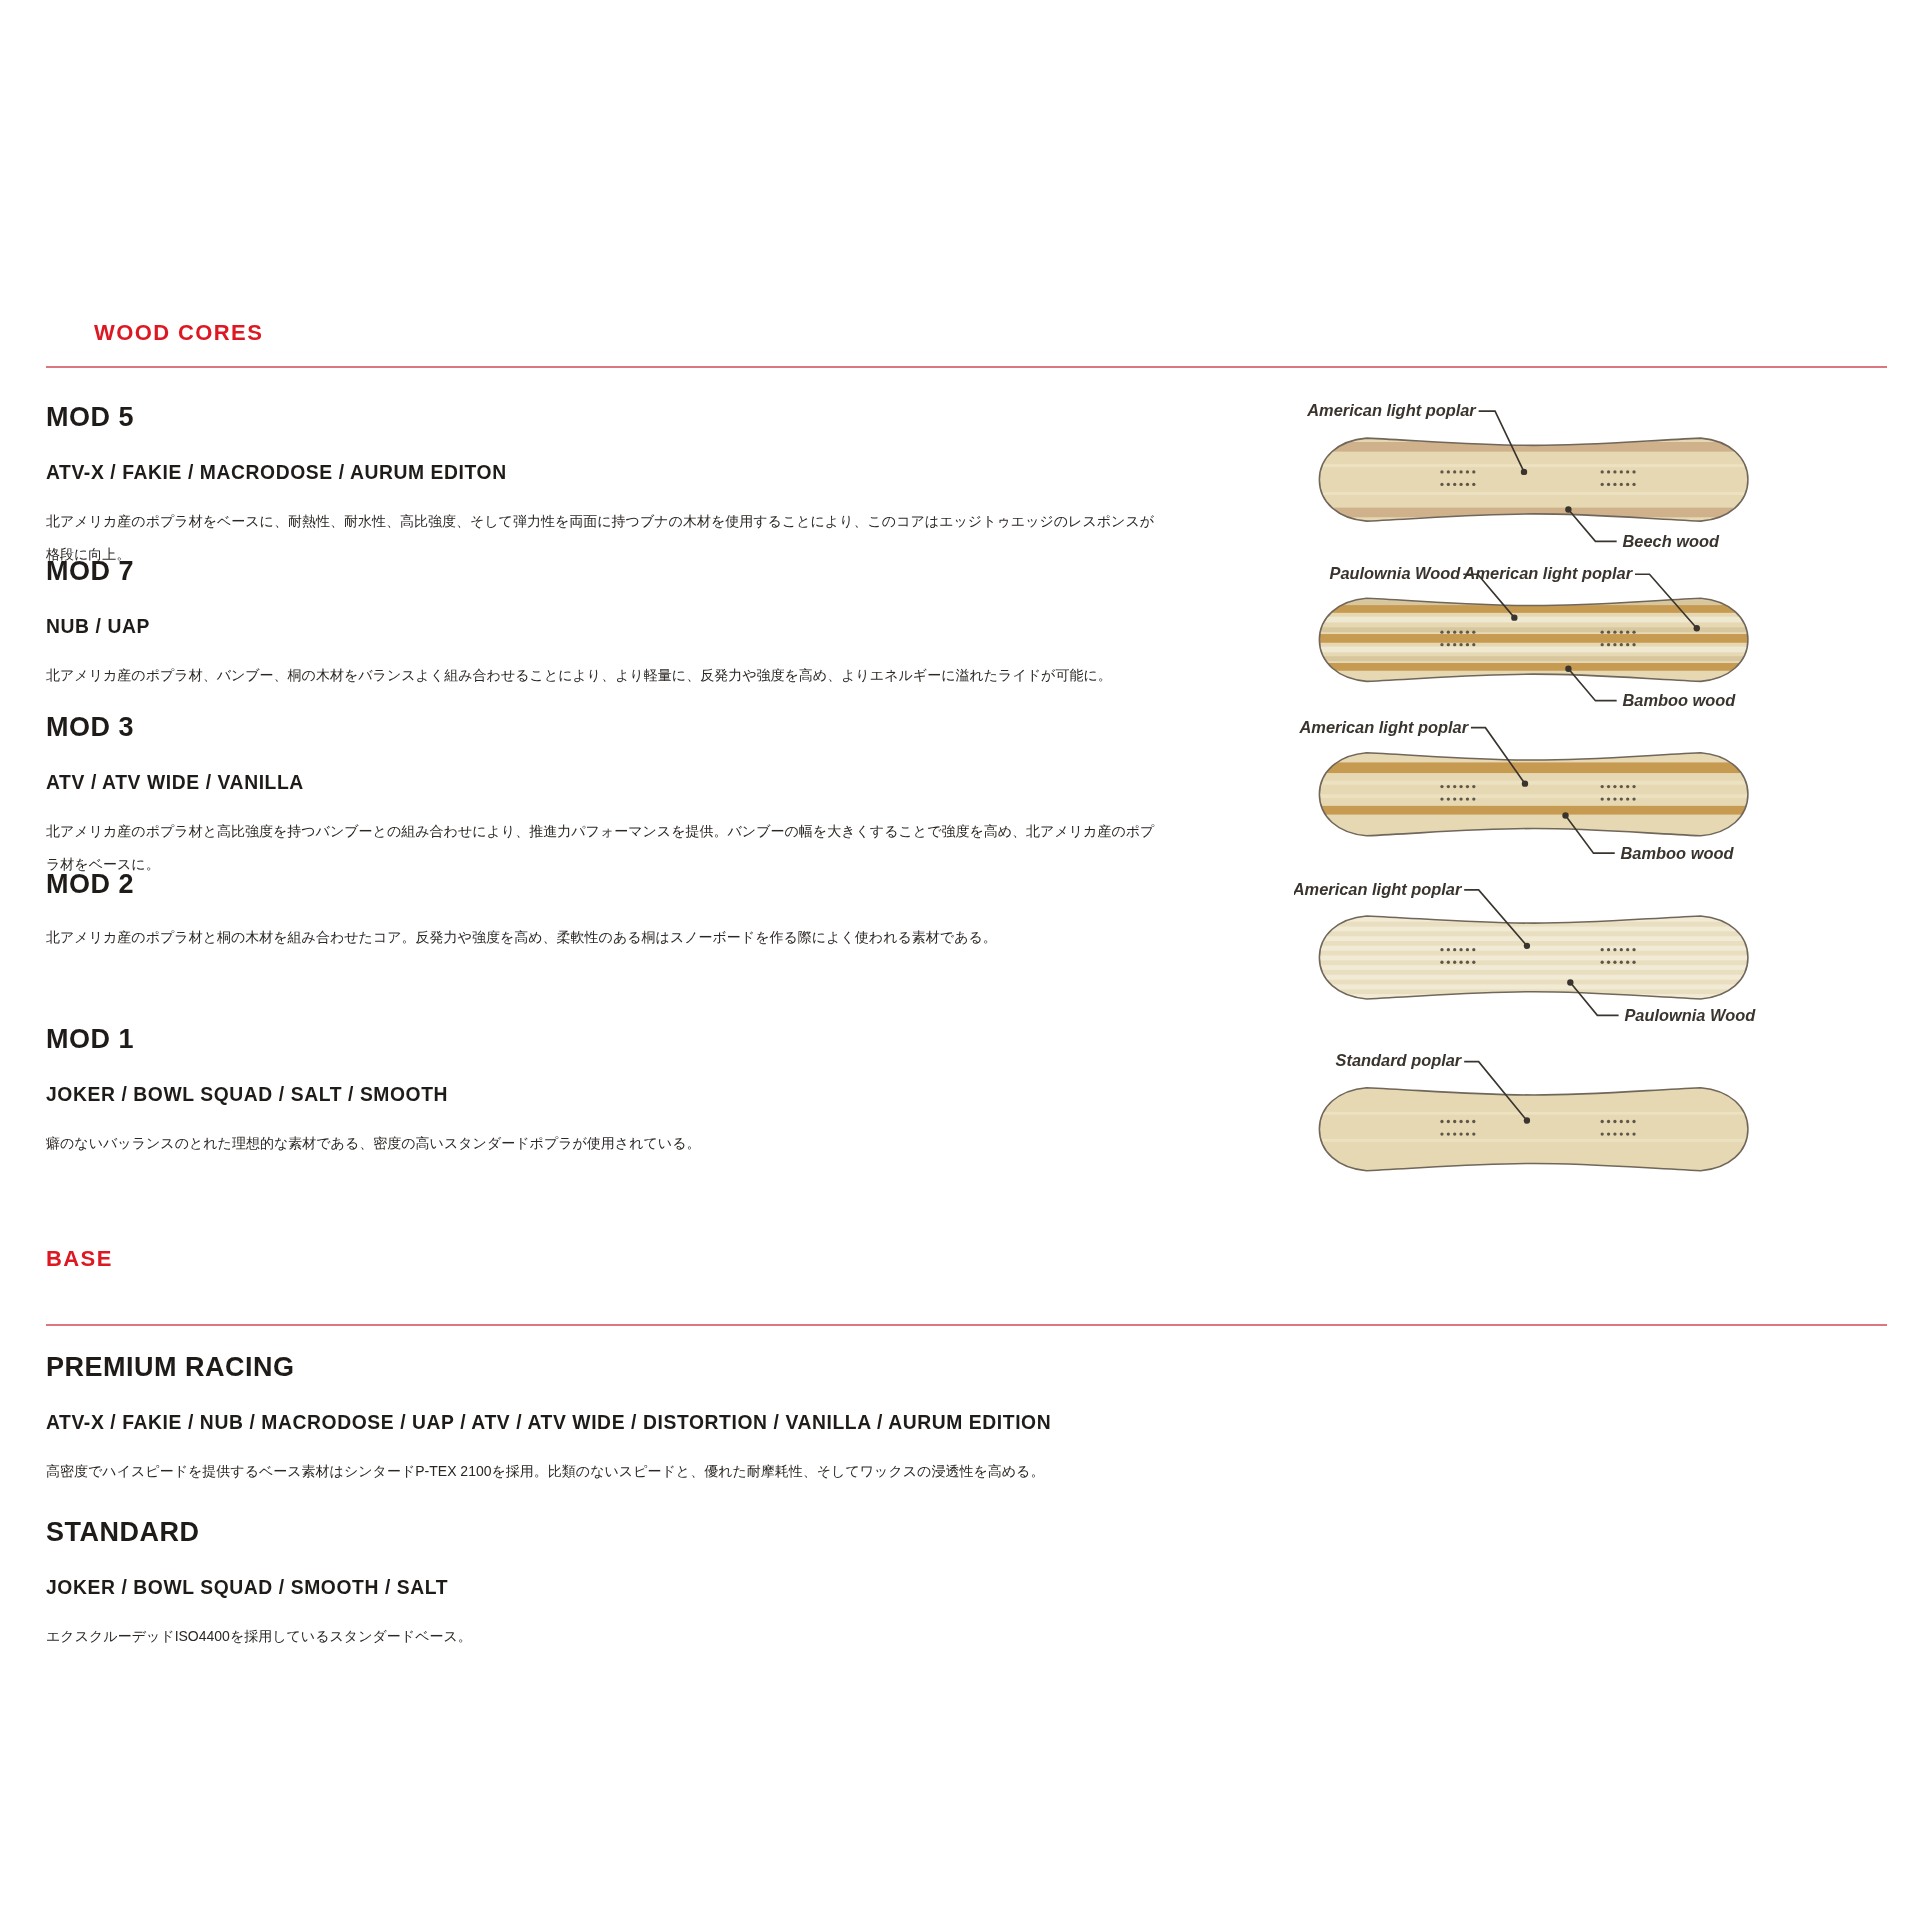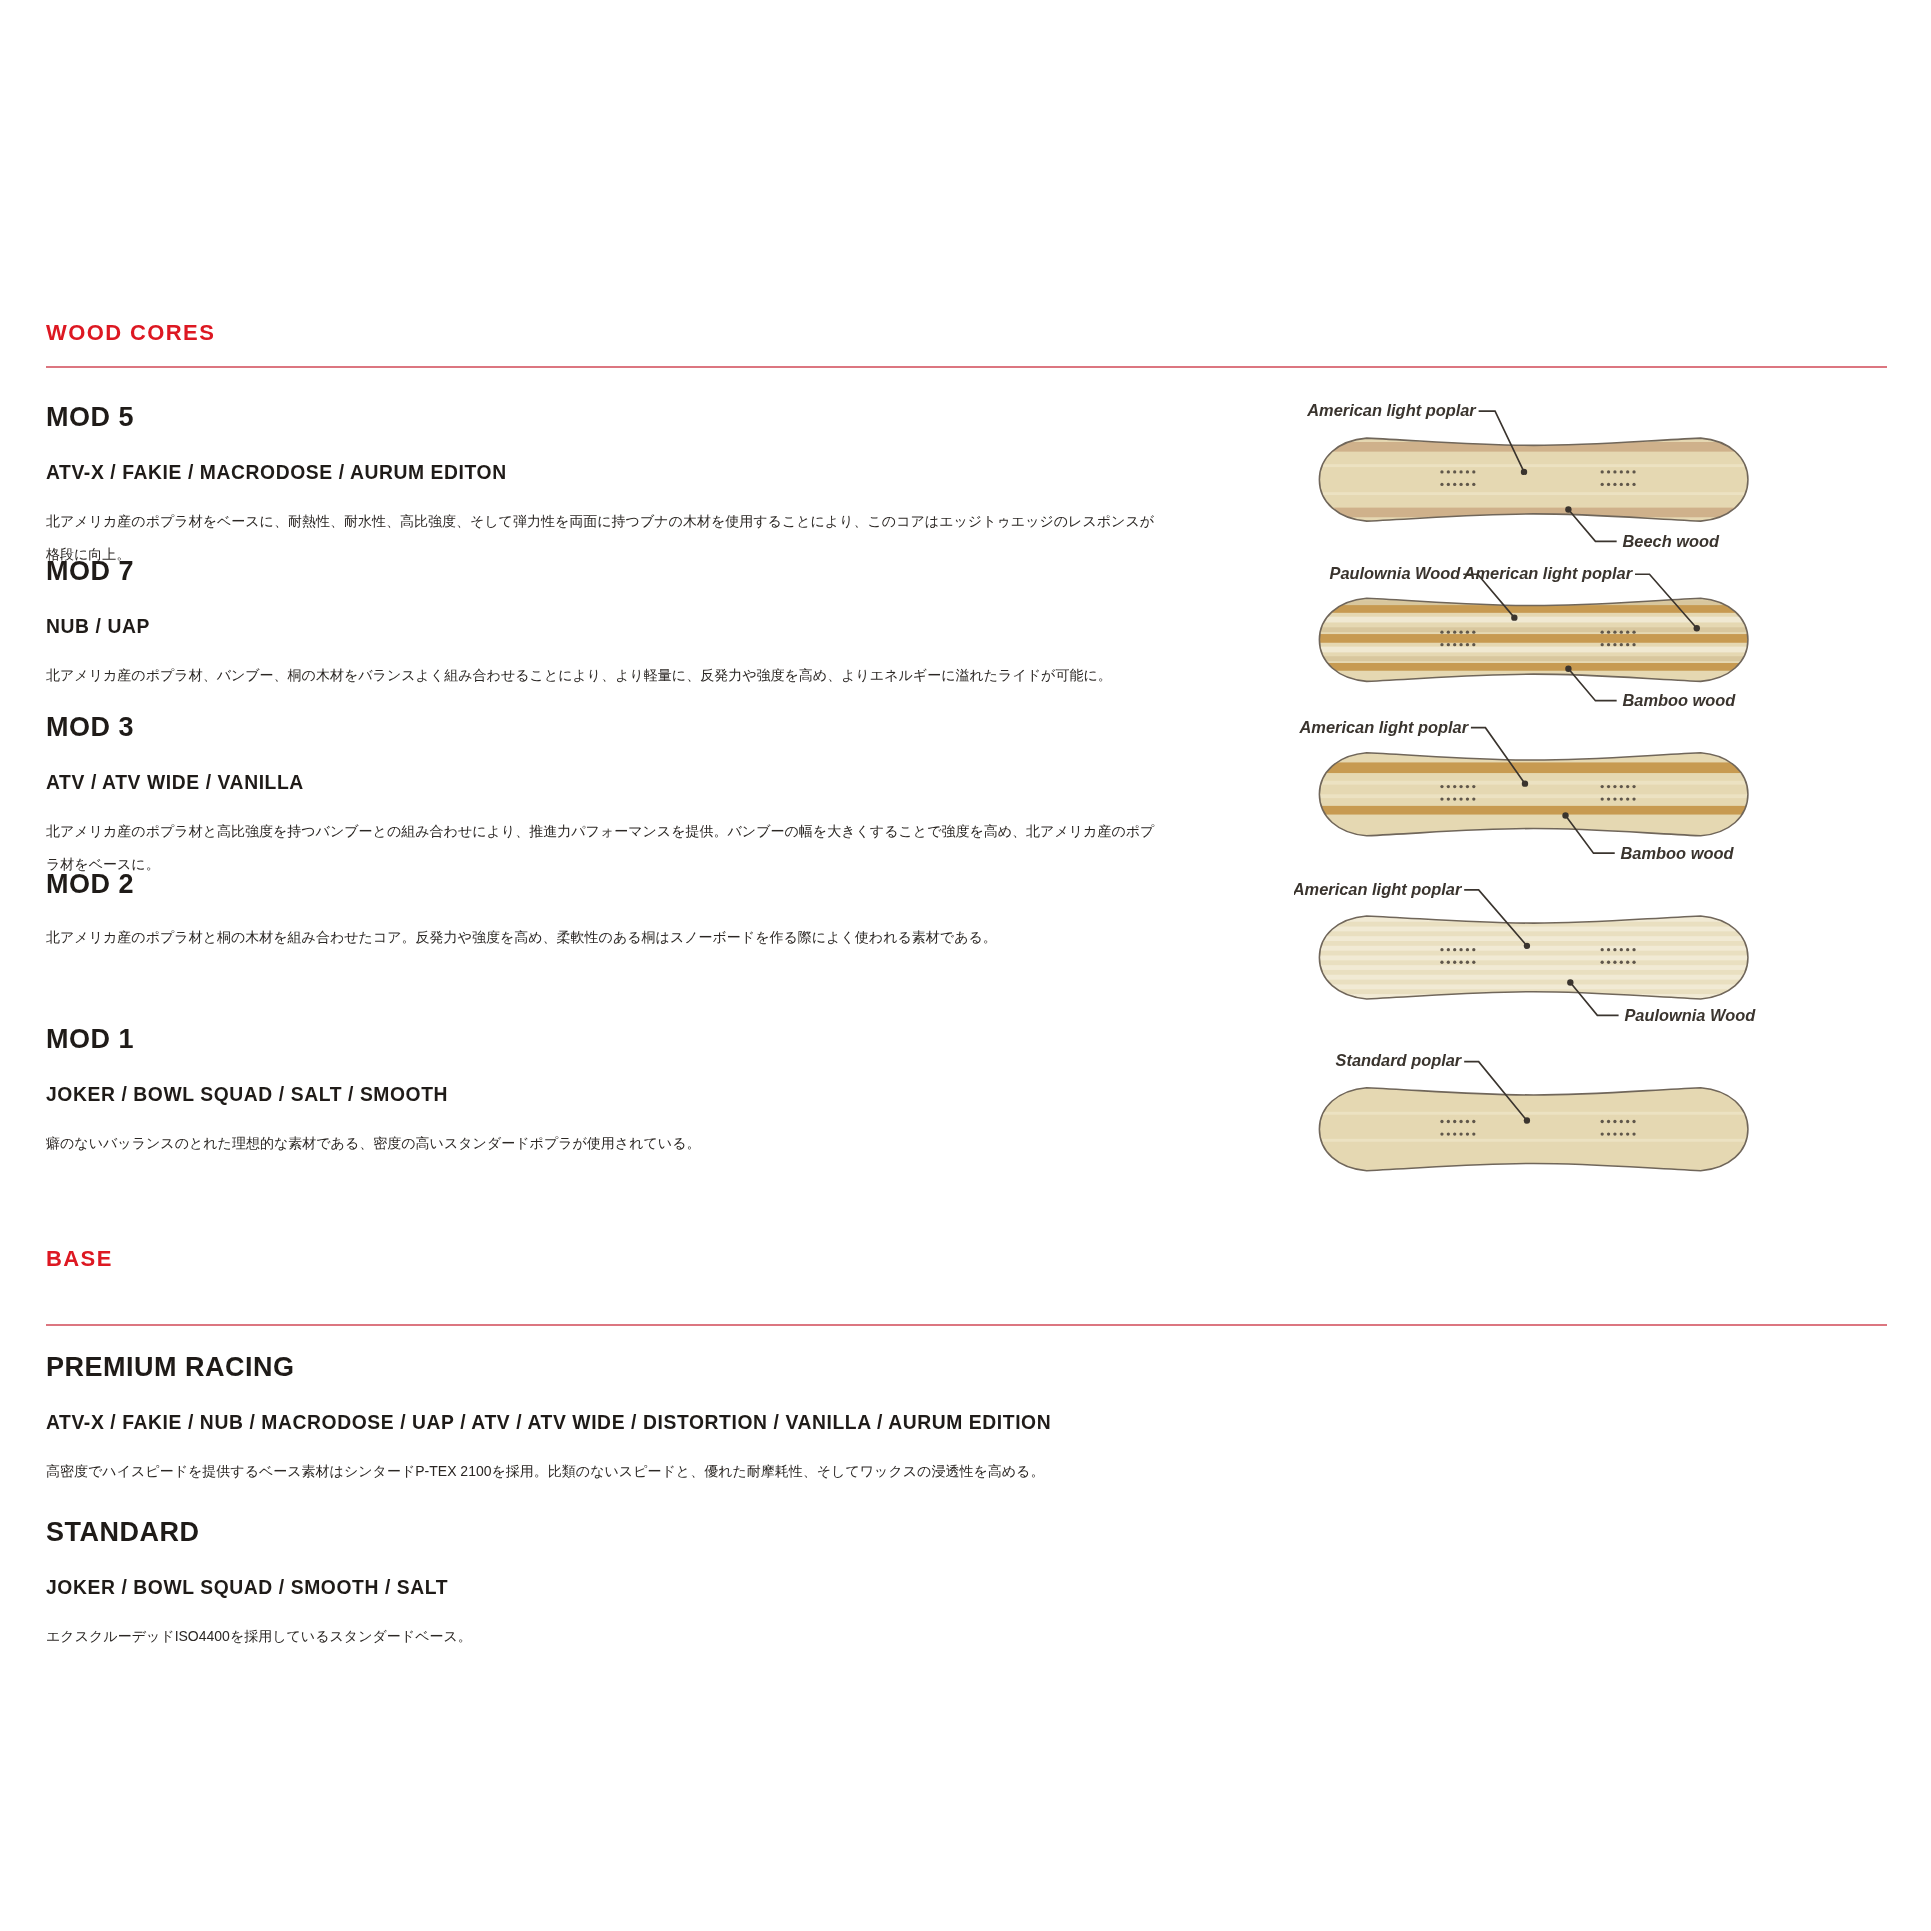--- a/index.html
+++ b/index.html
@@ -32,21 +32,21 @@
   .f-cream{fill:var(--cream-stripe);}
   .f-pau{fill:var(--paulownia-stripe);}
   .f-faint{fill:var(--faint-stripe);}
   .s-outline{fill:none;stroke:var(--board-outline);stroke-width:1.6;}
 </style>
 </head>
 <body>
 
 <div class="page">
 
-  <h1 class="red-heading" style="top:322px;">WOOD CORES</h1>
+  <h1 class="red-heading" style="top:322px;margin-left:48px;">WOOD CORES</h1>
   <div class="rule" style="top:366px;"></div>
 
   <section class="mod" style="top:404px;">
     <h2 class="mod-title">MOD 5</h2>
     <h3 class="mod-models">ATV-X / FAKIE / MACRODOSE / AURUM EDITON</h3>
     <p class="mod-desc">北アメリカ産のポプラ材をベースに、耐熱性、耐水性、高比強度、そして弾力性を両面に持つブナの木材を使用することにより、このコアはエッジトゥエッジのレスポンスが格段に向上。</p>
   </section>
 
   <section class="mod" style="top:558px;">
     <h2 class="mod-title">MOD 7</h2>

